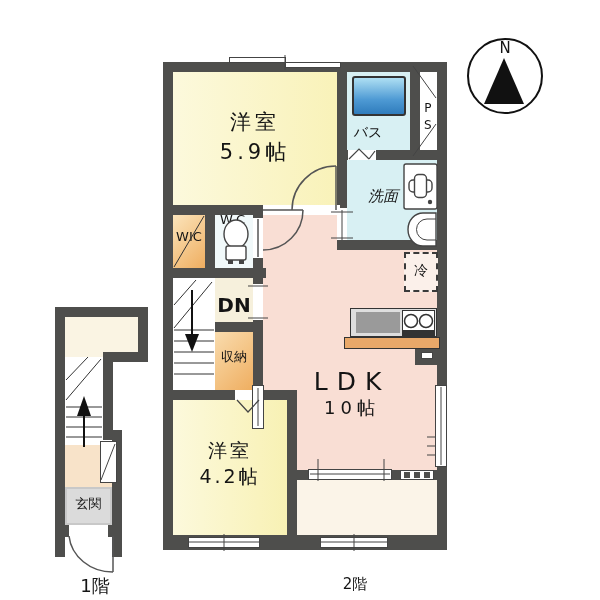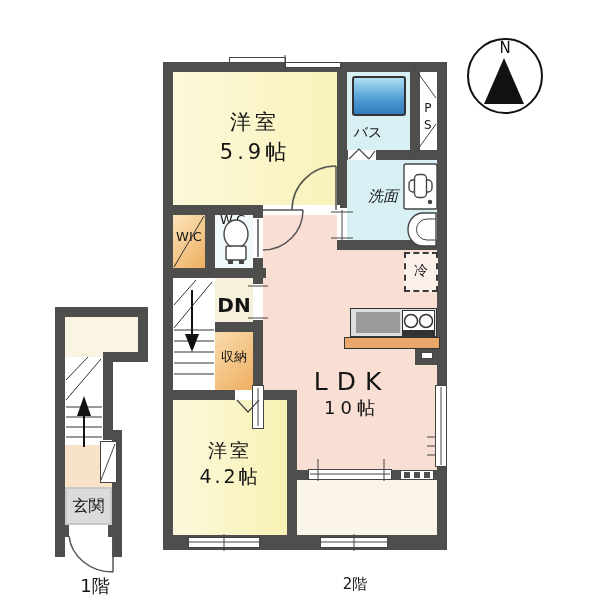--- a/index.html
+++ b/index.html
@@ -106,21 +106,21 @@
   <div class="lbl" style="left:347px;top:188px;width:72px;font-size:15px;font-style:italic;">洗面</div>
   <div class="lbl" style="left:171px;top:230px;width:36px;font-size:13px;">WIC</div>
   <div class="lbl" style="left:215px;top:213px;width:38px;font-size:13px;letter-spacing:3px;">WC</div>
   <div class="lbl" style="left:214px;top:294px;width:40px;font-size:20px;font-weight:600;">DN</div>
   <div class="lbl" style="left:211px;top:350px;width:46px;font-size:13px;">収納</div>
   <div class="lbl" style="left:404px;top:262px;width:34px;font-size:14px;">冷</div>
   <div class="lbl" style="left:282px;top:368px;width:140px;font-size:25px;letter-spacing:9px;">LDK</div>
   <div class="lbl" style="left:282px;top:398px;width:140px;font-size:18px;letter-spacing:5px;">10帖</div>
   <div class="lbl" style="left:173px;top:440px;width:114px;font-size:19px;letter-spacing:3px;">洋室</div>
   <div class="lbl" style="left:168px;top:466px;width:124px;font-size:19px;letter-spacing:3px;">4.2帖</div>
-  <div class="lbl" style="left:63px;top:497px;width:51px;font-size:16px;">玄関</div>
+  <div class="lbl" style="left:63px;top:497px;width:51px;font-size:13px;">玄関</div>
   <div class="lbl" style="left:65px;top:576px;width:60px;font-size:18px;">1階</div>
   <div class="lbl" style="left:325px;top:576px;width:60px;font-size:15px;">2階</div>
 
   <svg class="overlay" width="600" height="600" viewBox="0 0 600 600">
 
     <g stroke="#555" fill="none" stroke-width="1.5">
       <line x1="336" y1="166" x2="336" y2="210"></line>
       <path d="M336,166 A44,44 0 0 0 292,210"></path>
     </g>
 

